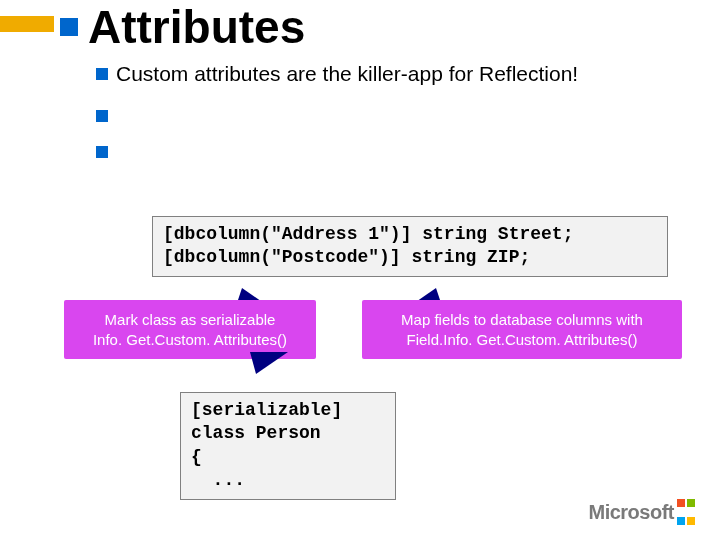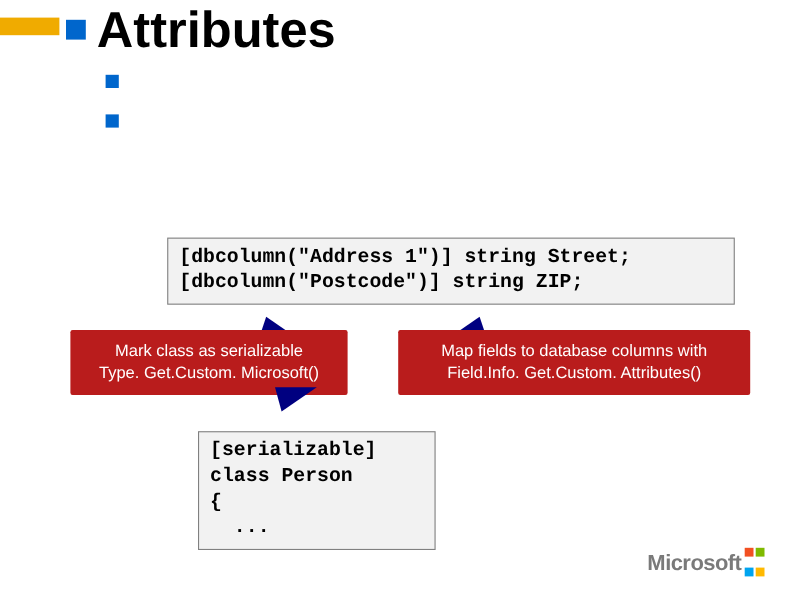--- a/index.html
+++ b/index.html
@@ -6,21 +6,21 @@
   .gold-bar{position:absolute;left:0;top:16px;width:54px;height:16px;background:#f0ab00}
   .title-row{position:absolute;left:60px;top:0px;display:flex;align-items:center}
   .title-bullet{width:18px;height:18px;background:#0066cc;margin-right:10px}
   .title{font-size:46px;font-weight:bold}
   .bullets{position:absolute;left:96px;top:62px}
   .bullet-row{display:flex;align-items:flex-start;margin-bottom:18px}
   .bullet-sq{width:12px;height:12px;background:#0066cc;margin-top:6px;margin-right:8px;flex:none}
   .bullet-txt{font-size:21px}
   .code-box{position:absolute;border:1px solid #808080;background:#f2f2f2;font-family:"Courier New",monospace;font-weight:bold;font-size:18px;line-height:1.3;white-space:pre;padding:6px 10px}
   .code1{left:152px;top:216px;width:494px}
-  .callout{position:absolute;background:#b91c1c;color:#fff;font-size:15px;text-align:center;padding:10px 8px;border-radius:2px;line-height:1.3}
+  .callout{position:absolute;background:#d946ef;color:#fff;font-size:15px;text-align:center;padding:10px 8px;border-radius:2px;line-height:1.3}
   .callout-left{left:64px;top:300px;width:236px}
   .callout-right{left:362px;top:300px;width:304px}
   .tail{position:absolute;width:0;height:0}
   .tail-left{left:236px;top:288px;border-left:6px solid transparent;border-right:26px solid transparent;border-bottom:18px solid #000080}
   .tail-right{left:410px;top:288px;border-left:26px solid transparent;border-right:6px solid transparent;border-bottom:18px solid #000080}
   .tail-down-left{left:250px;top:352px;border-left:6px solid transparent;border-right:32px solid transparent;border-top:22px solid #000080}
   .code2{left:180px;top:392px;width:194px}
   .ms-logo{position:absolute;right:24px;bottom:10px;display:flex;align-items:center}
   .ms-word{font-family:Arial,sans-serif;font-weight:bold;font-size:20px;letter-spacing:-0.5px;color:#7a7a7a}
   .ms-flag{display:inline-block;margin-left:2px}
@@ -32,35 +32,39 @@
 <div class="gold-bar"></div>
 
 <div class="title-row">
   <div class="title-bullet"></div>
   <div class="title">Attributes</div>
 </div>
 
 <div class="bullets">
   <div class="bullet-row">
     <div class="bullet-sq"></div>
+    <div class="bullet-txt">Custom attributes are the killer-app for Reflection!</div>
+  </div>
+  <div class="bullet-row">
+    <div class="bullet-sq"></div>
   </div>
   <div class="bullet-row">
     <div class="bullet-sq"></div>
   </div>
 </div>
 
 <div class="code-box code1">[dbcolumn("Address 1")] string Street;
 [dbcolumn("Postcode")] string ZIP;</div>
 
 <div class="tail tail-left"></div>
 <div class="tail tail-right"></div>
 
 <div class="callout callout-left">
   <div>Mark class as serializable</div>
-  <div>Type. Get.Custom. Microsoft()</div>
+  <div>Info. Get.Custom. Attributes()</div>
 </div>
 <div class="tail tail-down-left"></div>
 
 <div class="callout callout-right">
   <div>Map fields to database columns with</div>
   <div>Field.Info. Get.Custom. Attributes()</div>
 </div>
 
 <div class="code-box code2">[serializable]
 class Person

